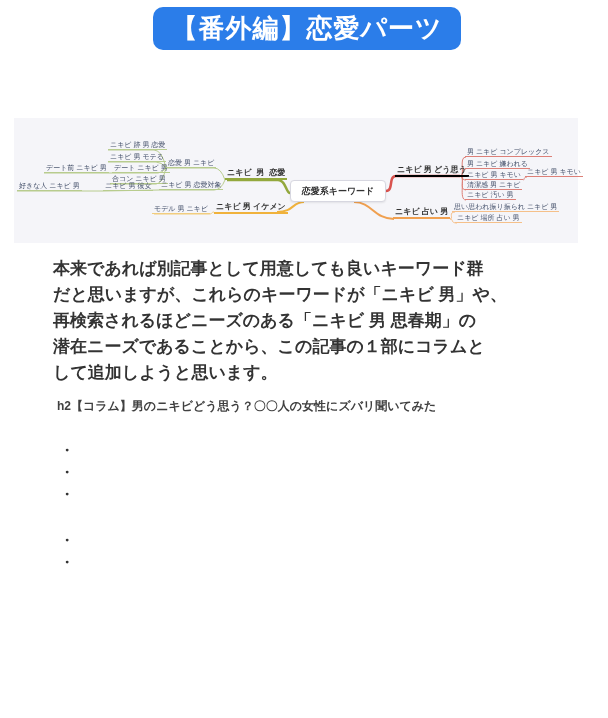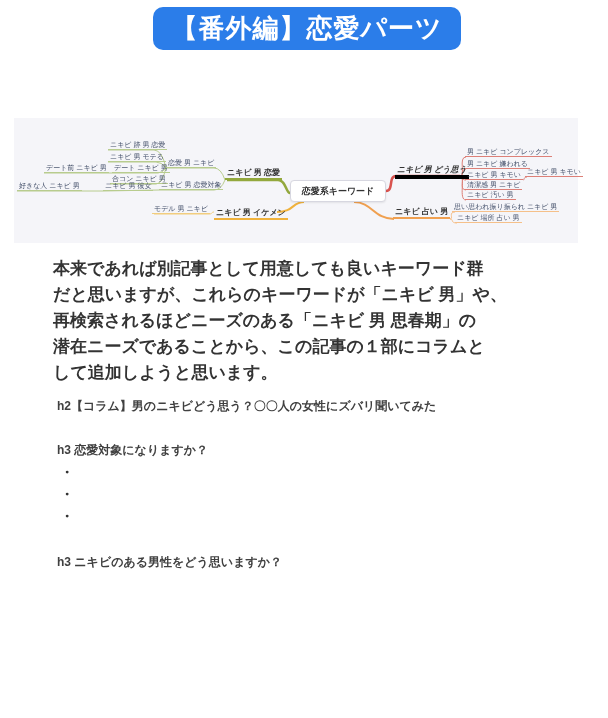--- a/index.html
+++ b/index.html
@@ -21,22 +21,22 @@
   .mindmap { position:absolute; left:14px; top:118px; width:564px; height:125px;
     background:#f5f5f9; }
   .mm-lines { position:absolute; left:0; top:0; width:564px; height:125px; }
   .mml { position:absolute; font-size:7px; line-height:9px; color:#44506a;
     white-space:nowrap; border-bottom:1px solid #b8cc8e; padding:0 2px; }
   .mml.red { border-bottom-color:#dd8078; }
   .mml.org { border-bottom-color:#f5c08a; }
   .mml.yel { border-bottom-color:#f2cd7e; }
   .mmb { position:absolute; font-size:8px; line-height:10px; font-weight:bold; color:#333;
     white-space:nowrap; padding:0 2px; }
-  .mmb.olv { border-bottom:2px solid #93a83d; }
-  .mmb.red { border-bottom:4px solid #000000;font-style:italic; }
+  .mmb.olv { border-bottom:2px solid #93a83d;font-family:Liberation Mono, monospace; }
+  .mmb.red { border-bottom:2px solid #000000; }
   .mmb.org { border-bottom:2px solid #f0a050;text-align:right; }
   .mmb.yel { border-bottom:2px solid #f0b23c; }
   .mm-center { position:absolute; left:276px; top:62px; width:96px; height:22px;
     background:#fff; border:1px solid #d7d7e0; border-radius:4px;
     display:flex; align-items:center; justify-content:center;
     font-size:9px; font-weight:bold; color:#333; box-shadow:0 1px 2px rgba(0,0,0,.08); }
 
   
   .bodytext { position:absolute; left:53px; top:256px; width:545px;
     font-size:17px; font-weight:bold; line-height:26px; color:#333;
@@ -104,21 +104,21 @@
     <span class="mml" style="left:94px;top:34px">ニキビ 男 モテる</span>
     <span class="mml" style="left:30px;top:45px">デート前 ニキビ 男</span>
     <span class="mml" style="left:98px;top:45px">デート ニキビ 男</span>
     <span class="mml" style="left:96px;top:56px">合コン ニキビ 男</span>
     <span class="mml" style="left:3px;top:63px">好きな人 ニキビ 男</span>
     <span class="mml" style="left:89px;top:63px">ニキビ 男 彼女</span>
     <span class="mml" style="left:152px;top:40px">恋愛 男 ニキビ</span>
     <span class="mml" style="left:145px;top:62px">ニキビ 男 恋愛対象</span>
     <span class="mmb olv" style="left:211px;top:50px">ニキビ 男 恋愛</span>
     <span class="mml yel" style="left:138px;top:86px">モデル 男 ニキビ</span>
-    <span class="mmb yel" style="left:200px;top:90px">ニキビ 男 イケメン</span>
+    <span class="mmb yel" style="left:200px;top:84px">ニキビ 男 イケメン</span>
 
     <div class="mm-center">恋愛系キーワード</div>
 
     <span class="mmb red" style="left:381px;top:47px">ニキビ 男 どう思う</span>
     <span class="mml red" style="left:451px;top:29px">男 ニキビ コンプレックス</span>
     <span class="mml red" style="left:451px;top:41px">男 ニキビ 嫌われる</span>
     <span class="mml red" style="left:451px;top:52px">ニキビ 男 キモい</span>
     <span class="mml red" style="left:511px;top:49px">ニキビ 男 キモい</span>
     <span class="mml red" style="left:451px;top:62px">清潔感 男 ニキビ</span>
     <span class="mml red" style="left:451px;top:72px">ニキビ 汚い 男</span>
@@ -128,26 +128,24 @@
   </div>
 
   <div class="bodytext">本来であれば別記事として用意しても良いキーワード群
 だと思いますが、これらのキーワードが「ニキビ 男」や、
 再検索されるほどニーズのある「ニキビ 男 思春期」の
 潜在ニーズであることから、この記事の１部にコラムと
 して追加しようと思います。</div>
 
   <div class="outline">
     <div class="o-h h2row">h2【コラム】男のニキビどう思う？〇〇人の女性にズバリ聞いてみた</div>
-    <div class="o-h h3row">h3 恋愛対象になりますか？</div>
     <div class="o-b row">・</div>
     <div class="o-b row">・</div>
     <div class="o-b row">・</div>
     <div class="gap1"></div>
-    <div class="o-h h3row">h3 ニキビのある男性をどう思いますか？</div>
     <div class="o-b row">・</div>
     <div class="o-b row">・</div>
     <div class="o-b row">・</div>
     <div class="gap2"></div>
     <div class="o-item">・コンシーラー</div>
 
   </div>
 
 </div>
 

